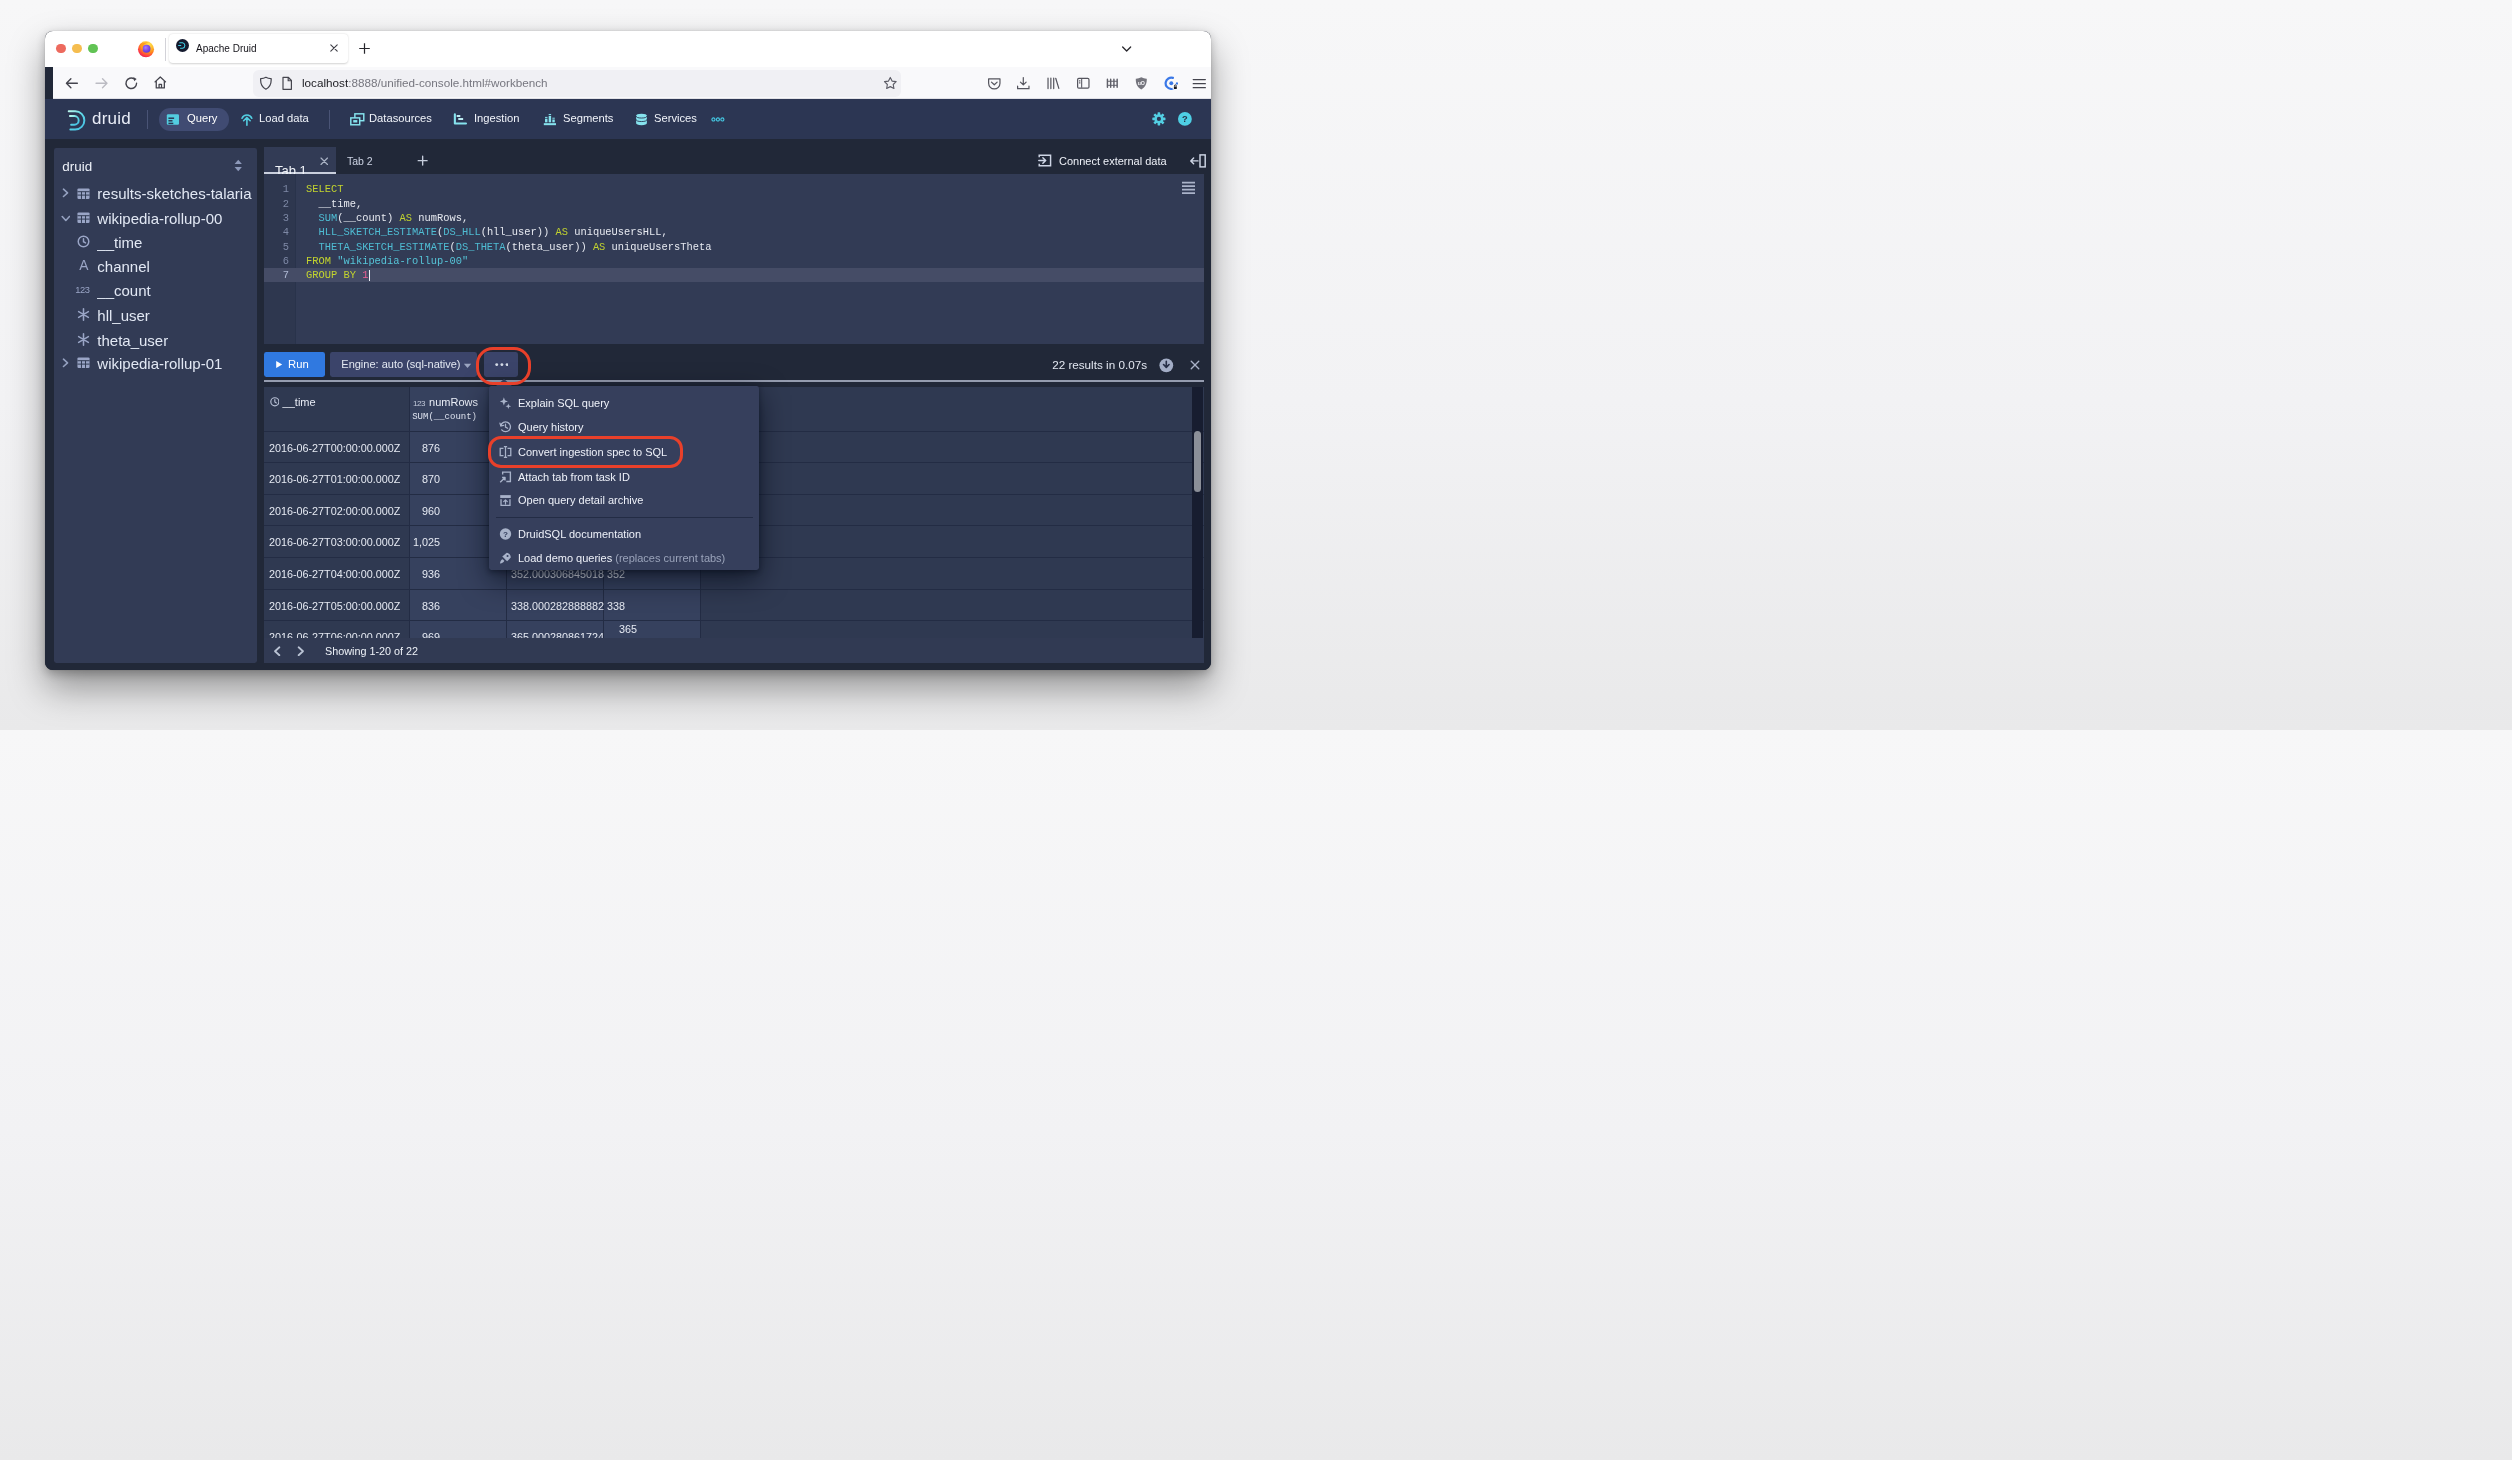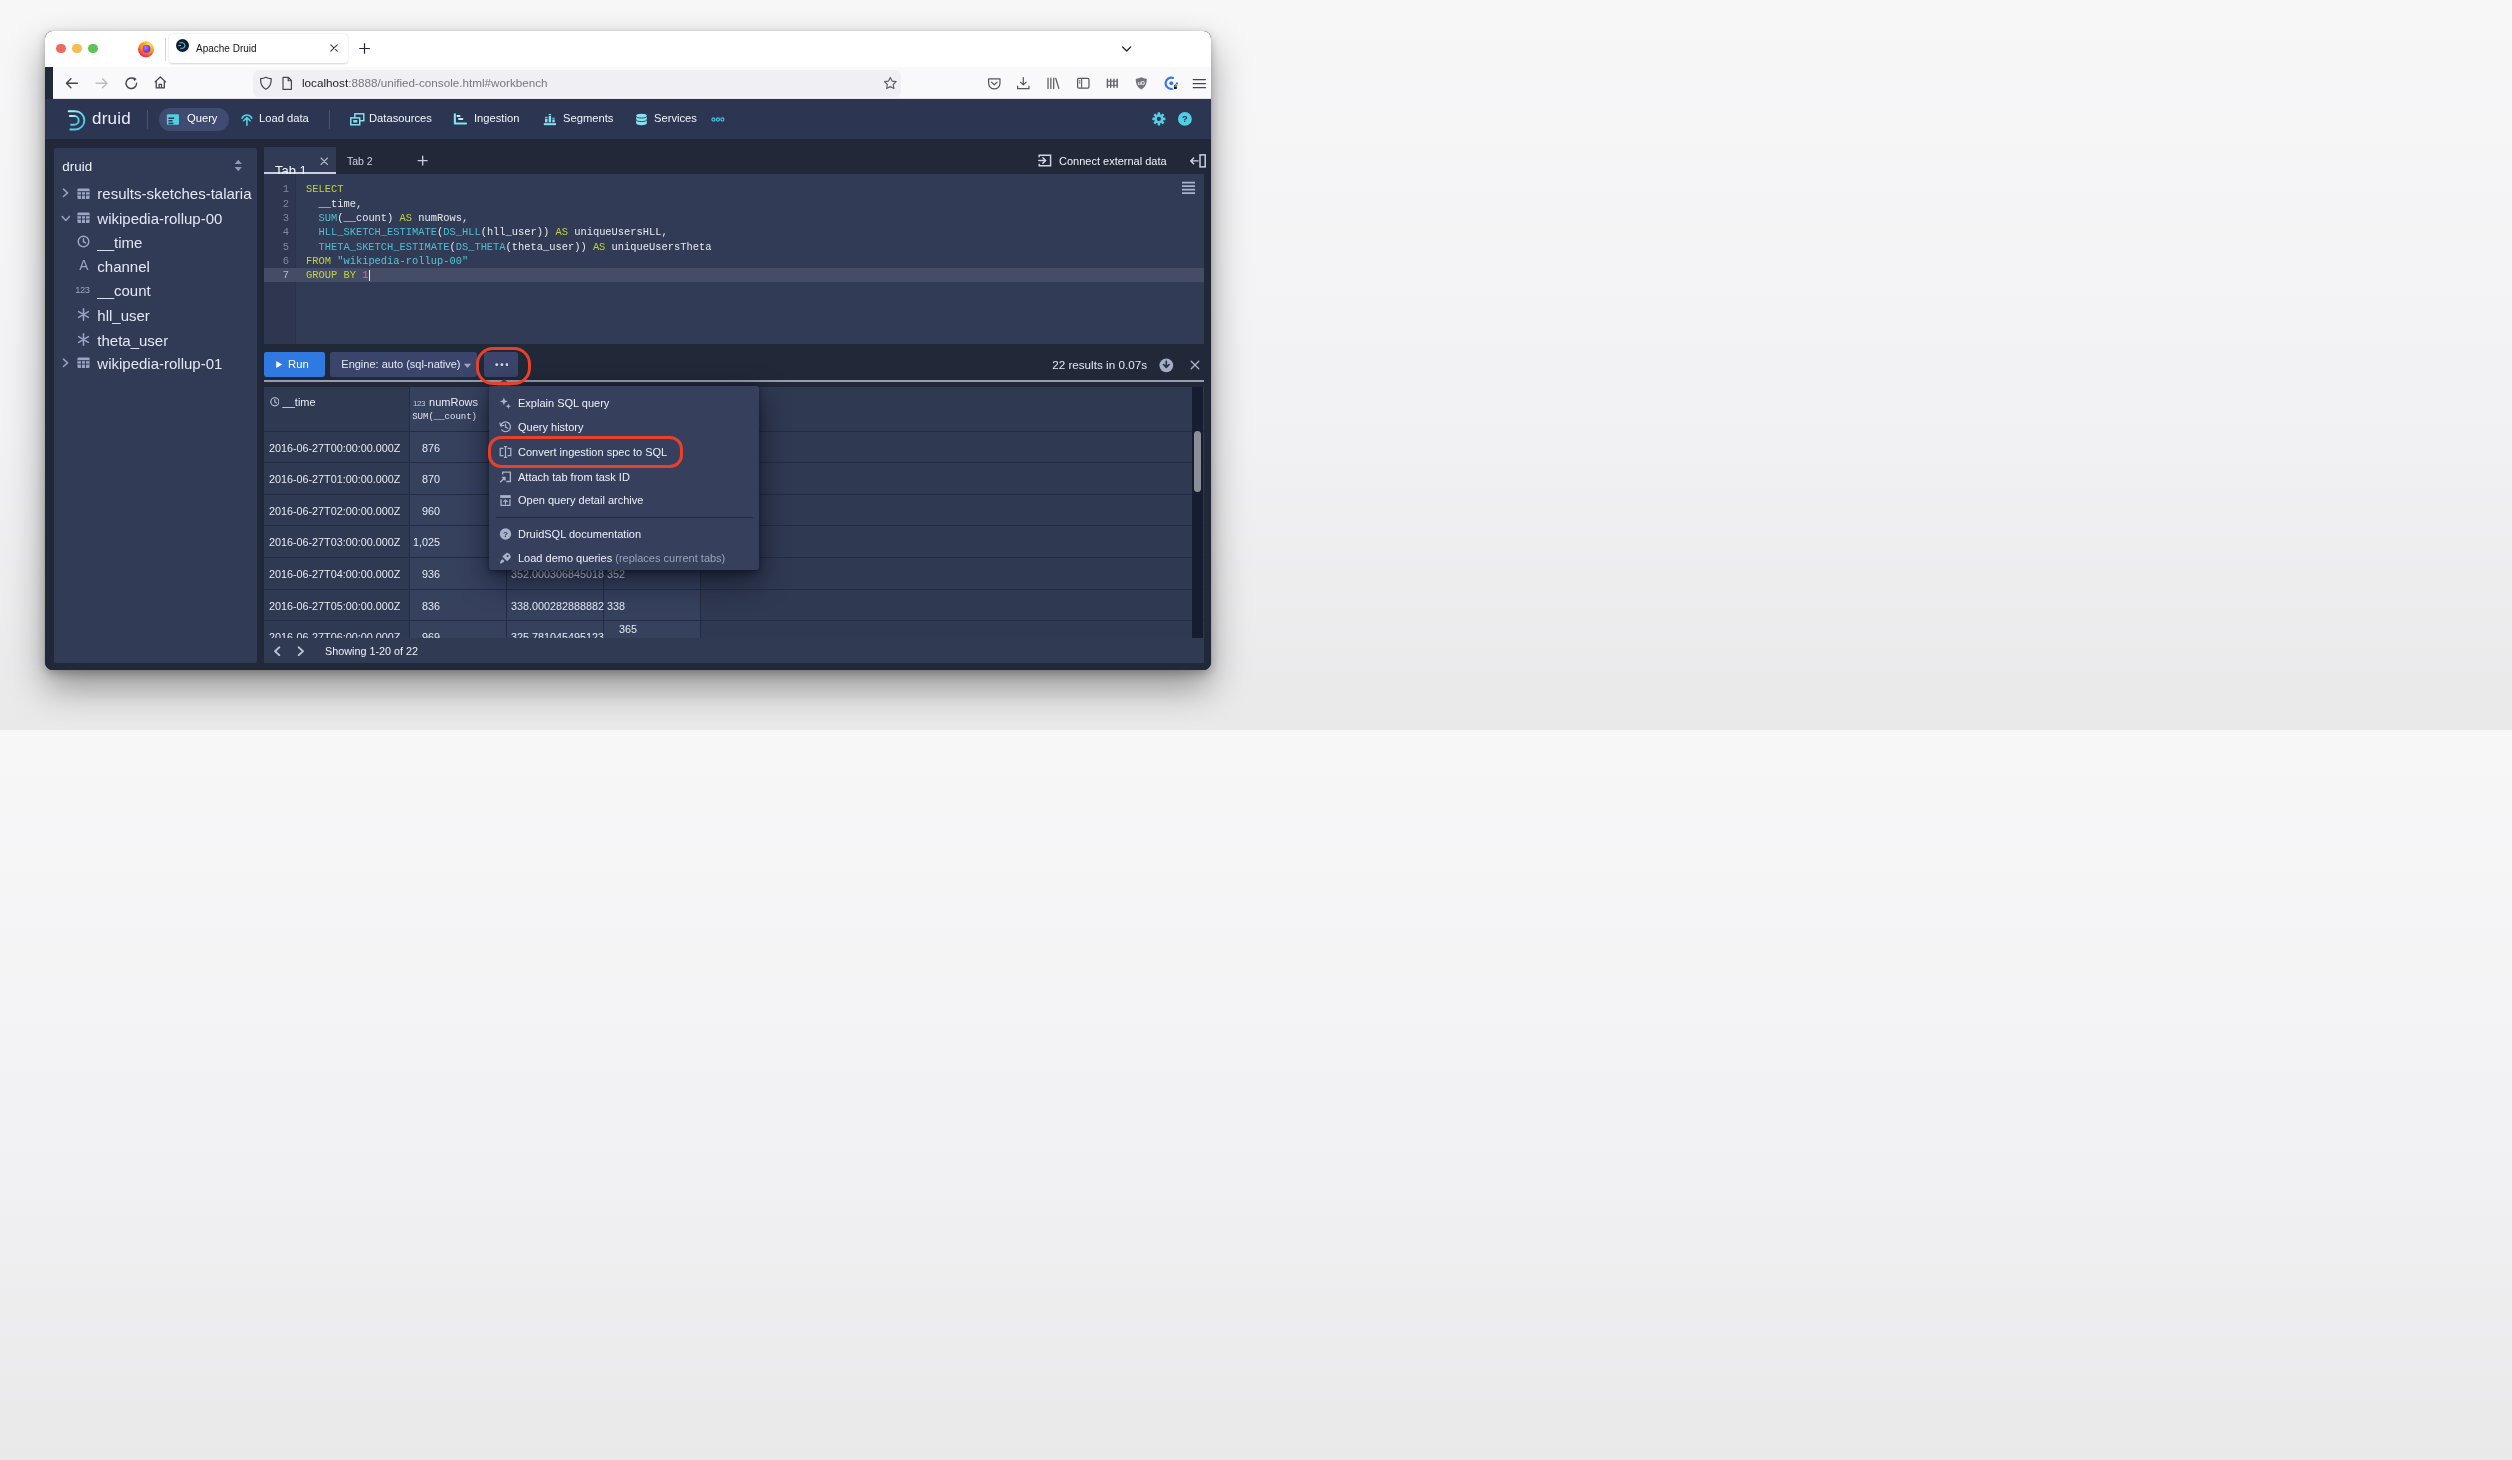--- a/index.html
+++ b/index.html
@@ -448,21 +448,21 @@
       <div class="cell" style="left:247px; top:187px;">352.000306845018</div>
       <div class="cell" style="left:343px; top:187px;">352</div>
       <div class="abs" style="left:0; top:202px; width:940px; height:0.8px; background:#232c44;"></div>
       <div class="cell" style="left:4.9px; top:219px;">2016-06-27T05:00:00.000Z</div>
       <div class="cell" style="left:146px; width:30px; top:219px; text-align:right;">836</div>
       <div class="cell" style="left:247px; top:219px;">338.000282888882</div>
       <div class="cell" style="left:343px; top:219px;">338</div>
       <div class="abs" style="left:0; top:233px; width:940px; height:0.8px; background:#232c44;"></div>
       <div class="cell" style="left:4.9px; top:250px;">2016-06-27T06:00:00.000Z</div>
       <div class="cell" style="left:146px; width:30px; top:250px; text-align:right;">969</div>
-      <div class="cell" style="left:247px; top:250px;">325.781045495123</div>
+      <div class="cell" style="left:247px; top:250px;">365.000280861724</div>
       <div class="cell" style="left:343px; top:242px;margin-left:12px;">365</div>
       <div class="abs" style="left:928px; top:0; width:11.3px; height:251px; background:#171d30;"></div>
       <div class="abs" style="left:930px; top:44px; width:7.3px; height:61px; border-radius:3.6px; background:#8b8f98;"></div>
     </div>
     <div id="footer">
       <svg class="abs" style="left:9px; top:7.7px;" width="8" height="10.5" viewBox="0 0 10 13">
           <path d="M8 1.5 L2.5 6.5 L8 11.5" fill="none" stroke="#bac3d4" stroke-width="2.2" stroke-linecap="round" stroke-linejoin="round"></path>
         </svg>
       <svg class="abs" style="left:33px; top:7.7px;" width="8" height="10.5" viewBox="0 0 10 13">
           <path d="M2 1.5 L7.5 6.5 L2 11.5" fill="none" stroke="#bac3d4" stroke-width="2.2" stroke-linecap="round" stroke-linejoin="round"></path>

